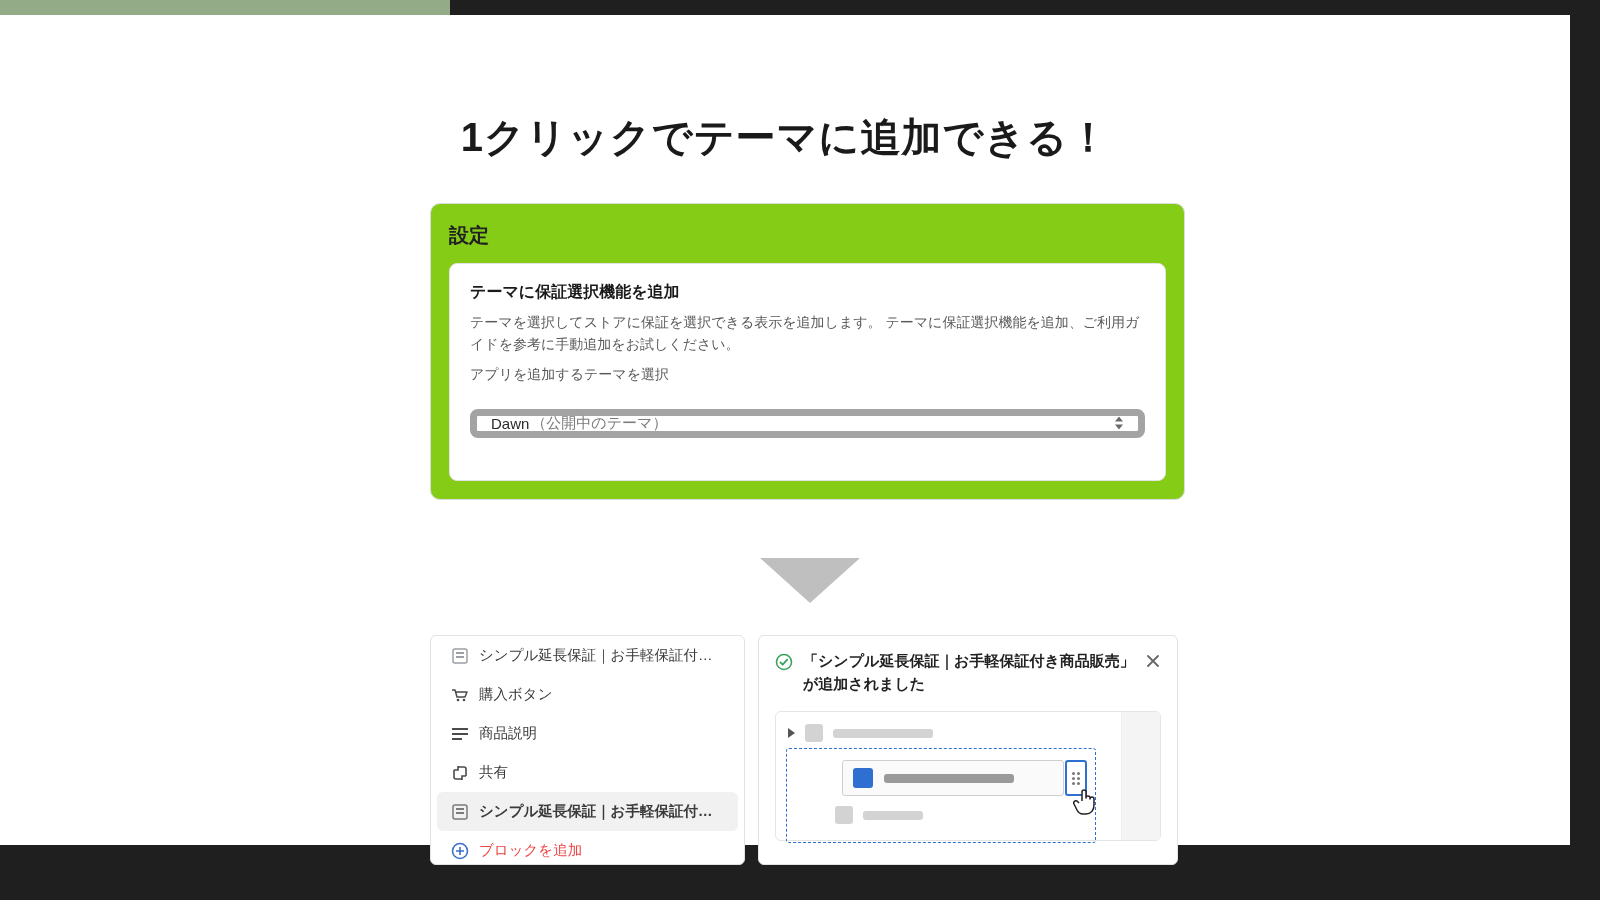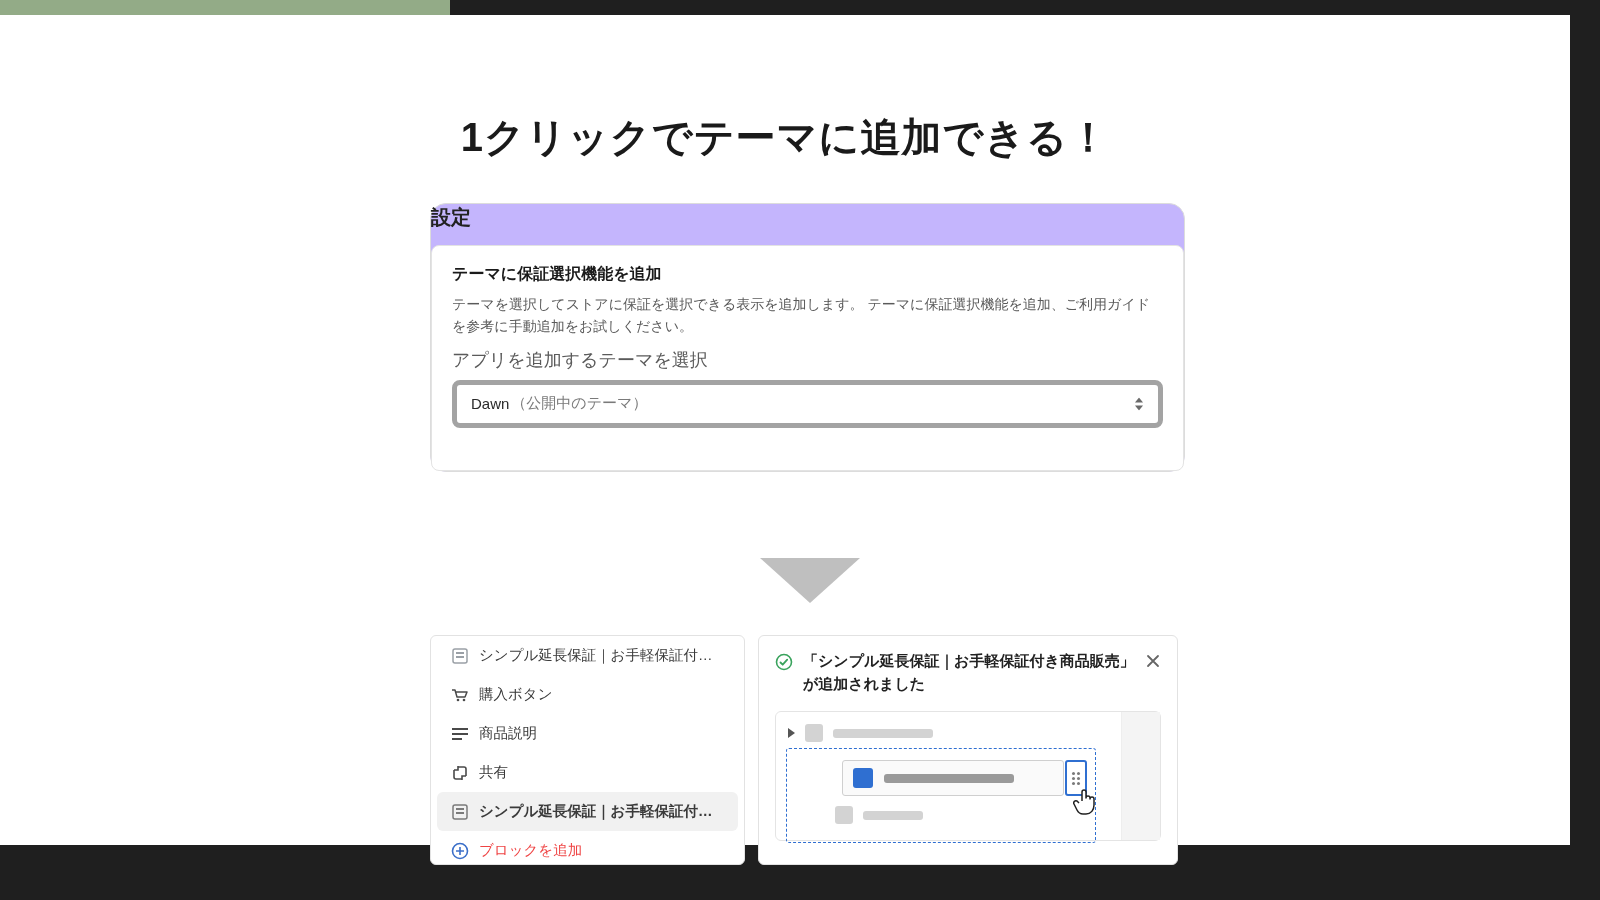--- a/index.html
+++ b/index.html
@@ -27,23 +27,24 @@
   text-align: center;
   font-size: 40px;
   font-weight: 800;
   color: #1a1a1a;
   letter-spacing: 1px;
 }
 .settings-card {
   position: absolute;
   left: 430px; top: 188px;
   width: 755px;
-  background: #c4b5fd;
+  background: #84cc16;
   border: 1px solid #dcdcdc;
-  border-radius: 16px;
+  border-radius: 10px;
+  padding: 18px;
 }
 .settings-card h2 {
   font-size: 20px;
   font-weight: 700;
   color: #222;
   margin-bottom: 14px;
 }
 .inner-card {
   background: #ffffff;
   border: 1px solid #e3e3e3;
@@ -56,29 +57,29 @@
   color: #1a1a1a;
   margin-bottom: 8px;
 }
 .inner-card p.desc {
   font-size: 14px;
   color: #5a5a5a;
   line-height: 1.6;
   margin-bottom: 10px;
 }
 .inner-card p.label {
-  font-size: 18px;
+  font-size: 14px;
   color: #5a5a5a;
-  margin-bottom: 8px;
+  margin-bottom: 25px;
 }
 .select-wrap {
   position: relative;
   width: 100%;
-  height: 48px;
-  border: 5px solid #a3a3a3;
+  height: 29px;
+  border: 7px solid #a3a3a3;
   border-radius: 8px;
   display: flex;
   align-items: center;
   padding: 0 14px;
   background: #fff;
   margin-bottom: 22px;
 }
 .select-wrap .val { font-size: 15px; color: #2a2a2a; }
 .select-wrap .grey { color: #7a7a7a; margin-left: 2px; }
 .select-wrap .chev {

